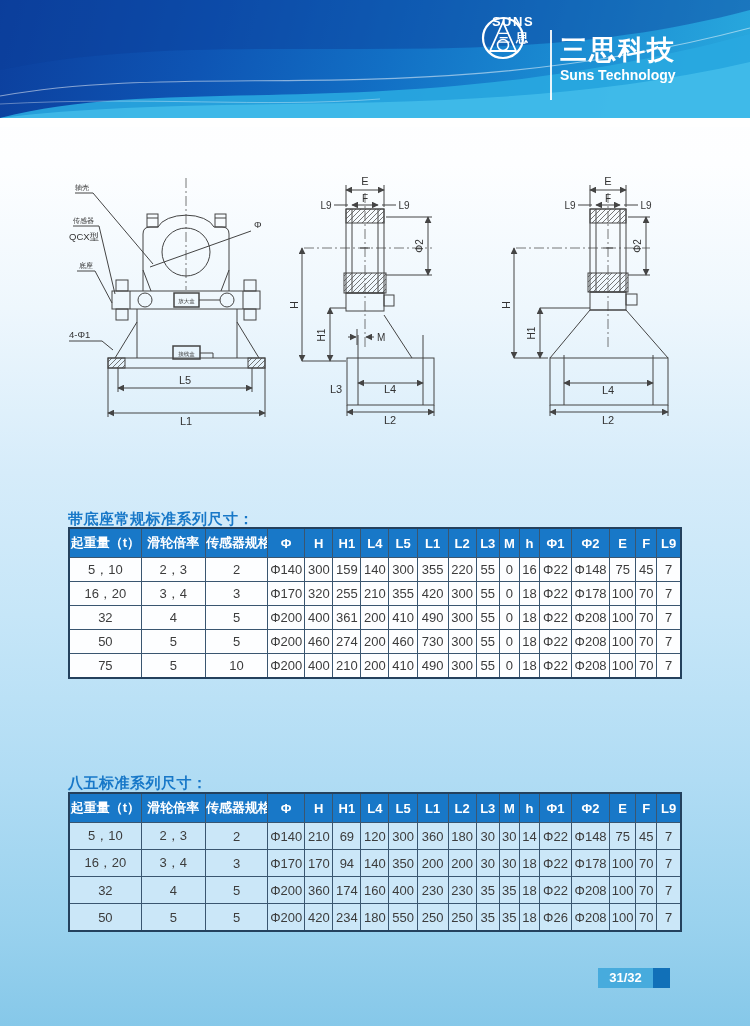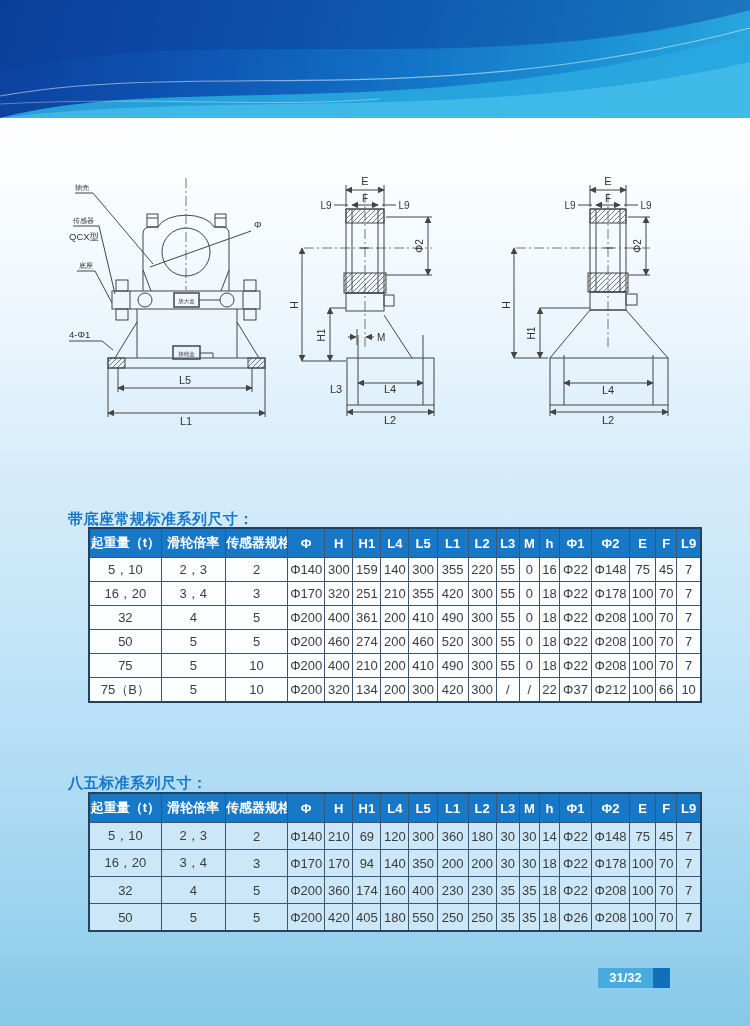--- a/index.html
+++ b/index.html
@@ -20,21 +20,21 @@
   .brand-cn{font-size:27px;font-weight:bold;letter-spacing:2px;line-height:1.05;}
   .brand-en{font-size:14px;font-weight:bold;margin-top:3px;}
   
   .drawings svg{position:absolute;}
   .drawings text{fill:#333;stroke:none;font-family:"Liberation Sans",sans-serif;}
   .ln{stroke:#444;fill:none;stroke-width:1;}
   .cl{stroke:#555;fill:none;stroke-width:.8;stroke-dasharray:10 3 2 3;}
   
   .sec-title{position:absolute;left:68px;font-size:15px;font-weight:bold;color:#1878c8;letter-spacing:.5px;}
   table.dim-table{position:absolute;left:68px;border-collapse:collapse;table-layout:fixed;width:614px;
-        border:2px solid #24415d;margin-left:20px;}
+        border:2px solid #24415d;}
   .dim-table th,.dim-table td{border:1px solid #3a5670;text-align:center;padding:0;overflow:hidden;white-space:nowrap;}
   .dim-table th{background:#1878c8;color:#fff;font-weight:bold;font-size:13px;height:28px;}
   .dim-table td{font-size:13px;color:#3c3c3c;background:#fdfeff;}
   #table1 td{height:23px;}
   #table2 td{height:26px;background:#cbe7f8;}
   .dim-table col:nth-child(1){width:72px;} .dim-table col:nth-child(2){width:64px;}
   .dim-table col:nth-child(3){width:62px;} .dim-table col:nth-child(4){width:37px;}
   .dim-table col:nth-child(5){width:28px;} .dim-table col:nth-child(6){width:28px;}
   .dim-table col:nth-child(7){width:28px;} .dim-table col:nth-child(8){width:28px;}
   .dim-table col:nth-child(9){width:31px;} .dim-table col:nth-child(10){width:28px;}
@@ -54,20 +54,36 @@
 <div class="page">
 
   <header class="hdr">
     <svg width="750" height="118" viewBox="0 0 750 118">
       <path d="M0,70 C230,22 480,82 750,10 L750,0 L0,0 Z" fill="#0a3e9a" opacity="0.45"></path>
       <path d="M0,118 C180,72 400,128 750,34 L750,118 Z" fill="#29a8e0" opacity="0.9"></path>
       <path d="M0,118 C220,90 480,124 750,62 L750,118 Z" fill="#49c2ec" opacity="0.7"></path>
       <path d="M0,96 C200,60 430,112 750,28" stroke="rgba(255,255,255,0.5)" fill="none" stroke-width="1.2"></path>
       <path d="M0,104 C150,96 260,108 380,99" stroke="rgba(255,255,255,0.35)" fill="none" stroke-width="1"></path>
     </svg>
+    <div class="brand">
+      <div class="logo">
+        <div class="logo-suns">SUNS</div>
+        <svg width="46" height="46" viewBox="0 0 46 46" style="margin-top:1px">
+          <circle cx="23" cy="23" r="20" stroke="#fff" stroke-width="2.2" fill="none"></circle>
+          <path d="M23,7 L10,36 L36,36 Z" stroke="#fff" stroke-width="1.8" fill="none"></path>
+          <circle cx="23" cy="30" r="5.5" stroke="#fff" stroke-width="1.6" fill="none"></circle>
+        </svg>
+        <div class="logo-cn">三思</div>
+      </div>
+      <div class="divider"></div>
+      <div class="brand-text">
+        <div class="brand-cn">三思科技</div>
+        <div class="brand-en">Suns Technology</div>
+      </div>
+    </div>
   </header>
   <div class="white-strip"></div>
 
   <section class="drawings">
 
     <svg style="left:55px;top:170px" width="240" height="272" viewBox="0 0 240 272">
       <defs>
         <pattern id="h1" patternUnits="userSpaceOnUse" width="5" height="5">
           <path d="M0,5 L5,0" stroke="#555" stroke-width="0.8"></path>
         </pattern>
@@ -311,21 +327,21 @@
           <td>75</td>
           <td>45</td>
           <td>7</td>
         </tr>
         <tr>
           <td>16，20</td>
           <td>3，4</td>
           <td>3</td>
           <td>Φ170</td>
           <td>320</td>
-          <td>251</td>
+          <td>255</td>
           <td>210</td>
           <td>355</td>
           <td>420</td>
           <td>300</td>
           <td>55</td>
           <td>0</td>
           <td>18</td>
           <td>Φ22</td>
           <td>Φ178</td>
           <td>100</td>
@@ -354,21 +370,21 @@
         </tr>
         <tr>
           <td>50</td>
           <td>5</td>
           <td>5</td>
           <td>Φ200</td>
           <td>460</td>
           <td>274</td>
           <td>200</td>
           <td>460</td>
-          <td>520</td>
+          <td>730</td>
           <td>300</td>
           <td>55</td>
           <td>0</td>
           <td>18</td>
           <td>Φ22</td>
           <td>Φ208</td>
           <td>100</td>
           <td>70</td>
           <td>7</td>
         </tr>
@@ -384,40 +400,20 @@
           <td>490</td>
           <td>300</td>
           <td>55</td>
           <td>0</td>
           <td>18</td>
           <td>Φ22</td>
           <td>Φ208</td>
           <td>100</td>
           <td>70</td>
           <td>7</td>
-        </tr>
-        <tr>
-          <td>75（B）</td>
-          <td>5</td>
-          <td>10</td>
-          <td>Φ200</td>
-          <td>320</td>
-          <td>134</td>
-          <td>200</td>
-          <td>300</td>
-          <td>420</td>
-          <td>300</td>
-          <td>/</td>
-          <td>/</td>
-          <td>22</td>
-          <td>Φ37</td>
-          <td>Φ212</td>
-          <td>100</td>
-          <td>66</td>
-          <td>10</td>
         </tr>
       </tbody>
     </table>
 
   <h2 class="sec-title" style="top:762px">八五标准系列尺寸：</h2>
   <table id="table2" class="dim-table" style="top:792px">
     <colgroup>
         <col>
         <col>
         <col>
@@ -519,21 +515,21 @@
           <td>100</td>
           <td>70</td>
           <td>7</td>
         </tr>
         <tr>
           <td>50</td>
           <td>5</td>
           <td>5</td>
           <td>Φ200</td>
           <td>420</td>
-          <td>405</td>
+          <td>234</td>
           <td>180</td>
           <td>550</td>
           <td>250</td>
           <td>250</td>
           <td>35</td>
           <td>35</td>
           <td>18</td>
           <td>Φ26</td>
           <td>Φ208</td>
           <td>100</td>

